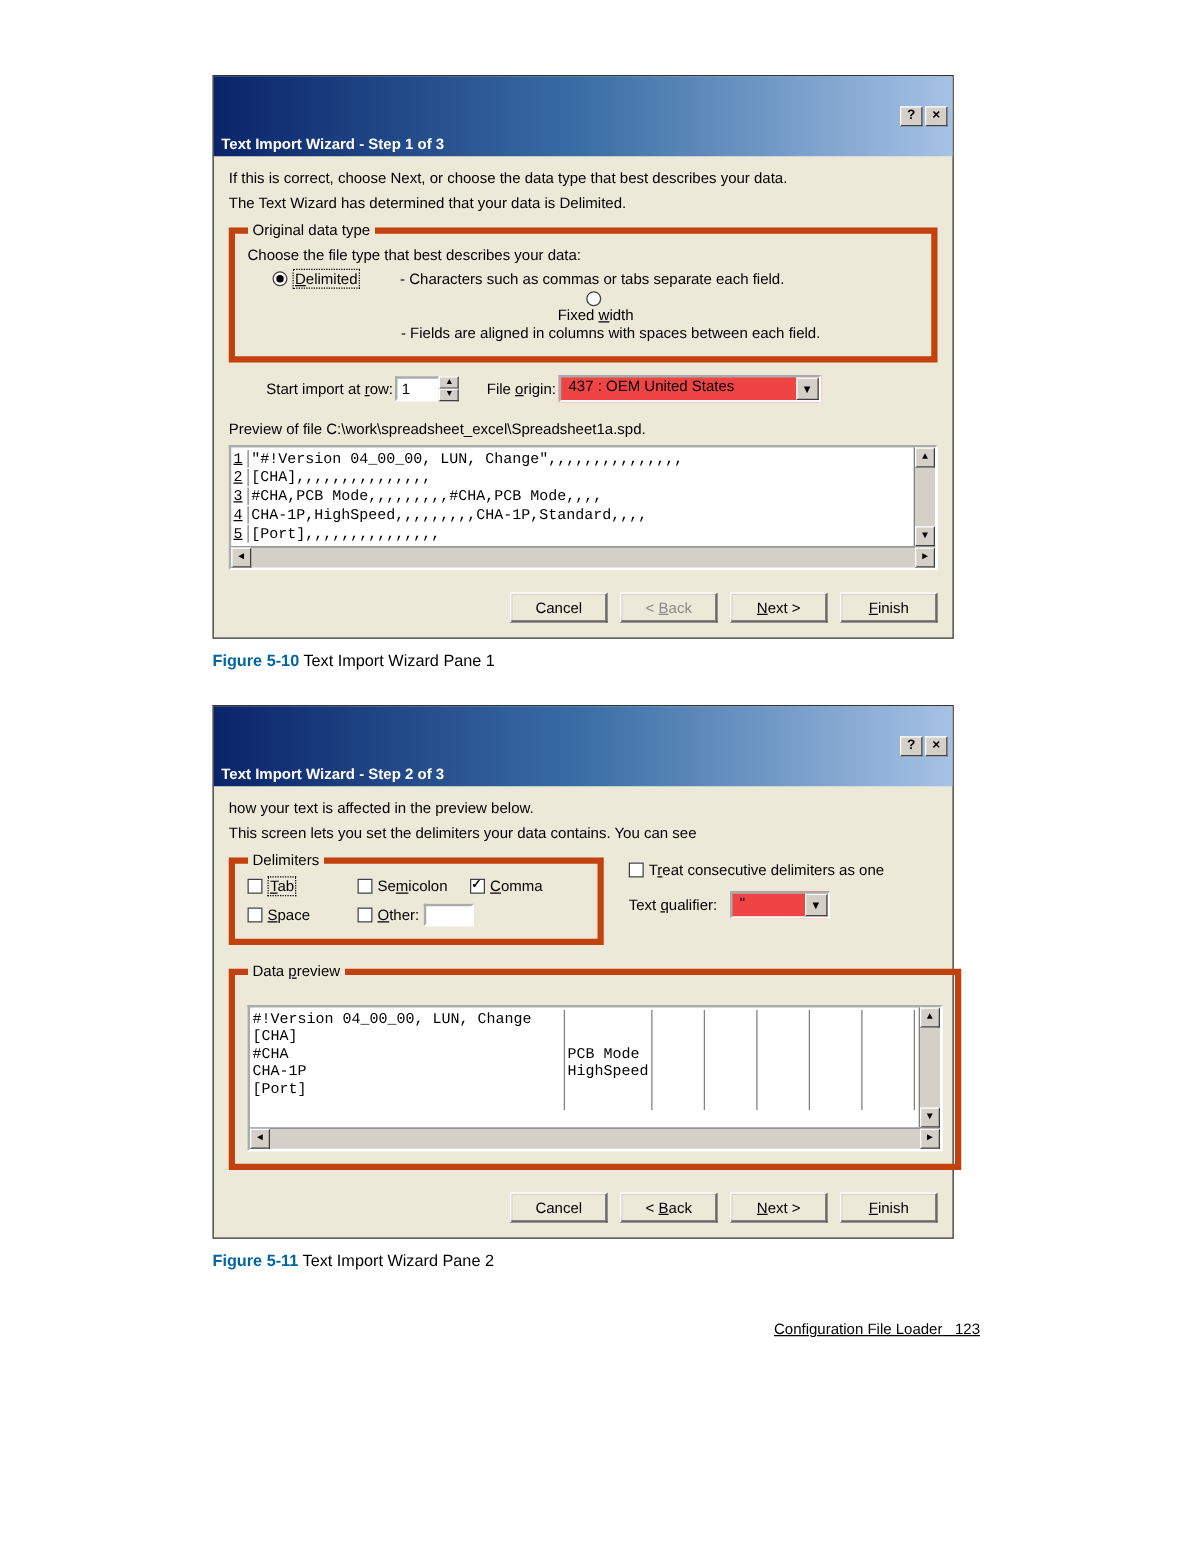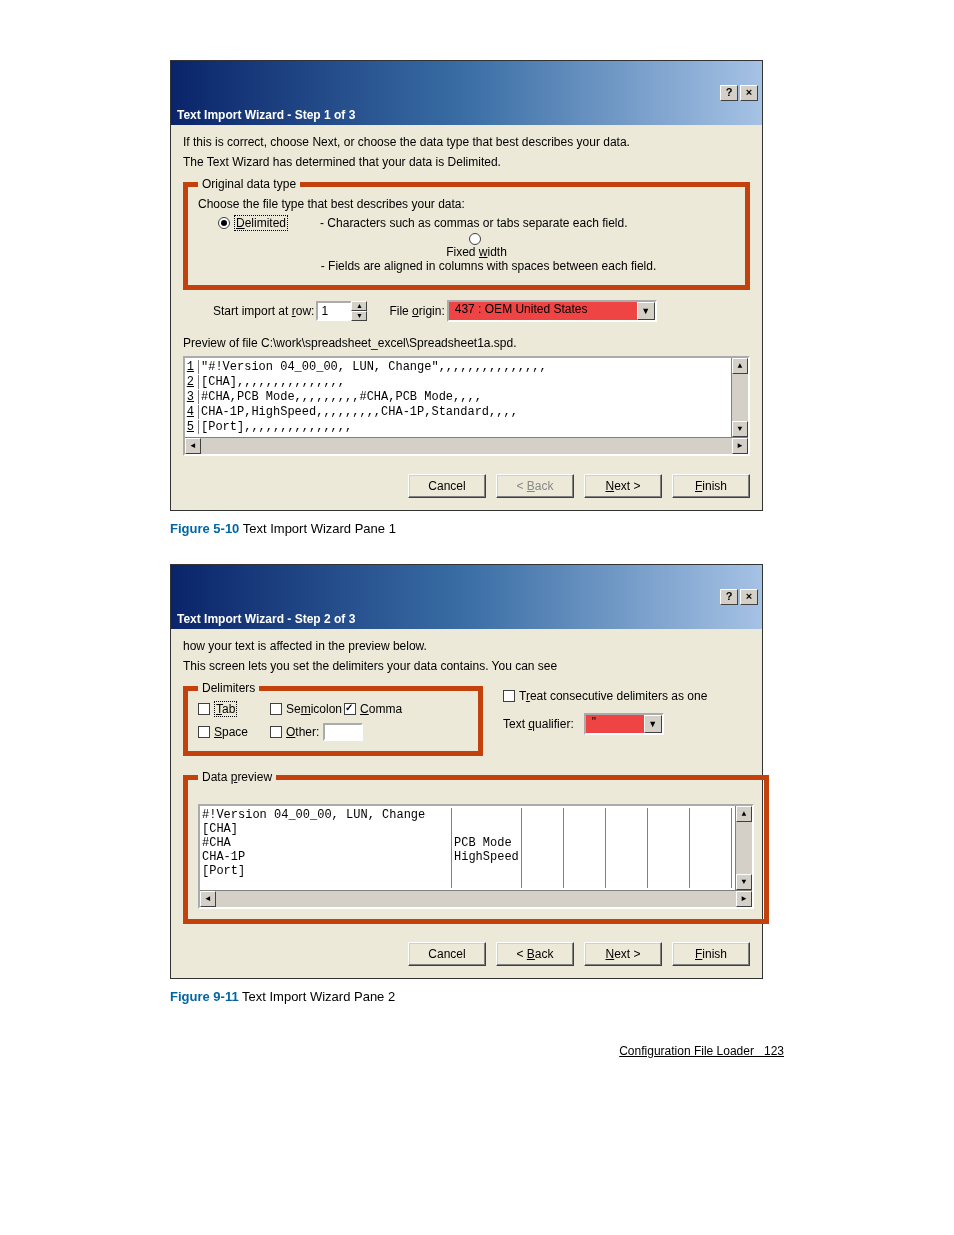--- a/index.html
+++ b/index.html
@@ -207,21 +207,21 @@
   .btn.disabled { color: #888; }
   .caption {
     font-size: 13px;
     margin: 8px 0 28px 0;
   }
   .caption .fignum { color: #0066a1; font-weight: bold; }
 
   .delim-grid {
     display: flex;
     flex-wrap: wrap;
-    gap: 6px 2px;
+    gap: 6px 18px;
     width: 270px;
   }
   .delim-grid .item { display: flex; align-items: center; min-width: 70px; }
   .other-input {
     width: 40px; height: 18px;
     border: 2px inset #fff;
     margin-left: 4px;
   }
   .right-col {
     position: absolute;
@@ -395,21 +395,21 @@
               <div class="drop">▼</div>
             </div>
           </div>
         </div>
       </div>
 
       <fieldset style="margin-top:14px;">
         <legend>Data <span style="text-decoration:underline">p</span>review</legend>
         <div style="height:14px;"></div>
         <div class="preview">
-          <div class="inner-pad" style="padding:2px 18px 2px 2px;">
+          <div class="inner-pad" style="padding:2px 18px 14px 2px;">
             <div class="data-preview-cols" id="preview2-cols">
                 <div class="col">
                   <div style="font-family: &quot;Courier New&quot;, monospace; font-size: 12px;">#!Version 04_00_00, LUN, Change</div>
                   <div style="font-family: &quot;Courier New&quot;, monospace; font-size: 12px;">[CHA]</div>
                   <div style="font-family: &quot;Courier New&quot;, monospace; font-size: 12px;">#CHA</div>
                   <div style="font-family: &quot;Courier New&quot;, monospace; font-size: 12px;">CHA-1P</div>
                   <div style="font-family: &quot;Courier New&quot;, monospace; font-size: 12px;">[Port]</div>
                 </div>
                 <div class="col">
                   <div style="font-family: &quot;Courier New&quot;, monospace; font-size: 12px;">&nbsp;</div>
@@ -469,20 +469,20 @@
       <div class="buttons">
         <div class="btn">Cancel</div>
         <div class="btn">&lt; <span style="text-decoration:underline">B</span>ack</div>
         <div class="btn"><span style="text-decoration:underline">N</span>ext &gt;</div>
         <div class="btn"><span style="text-decoration:underline">F</span>inish</div>
       </div>
     </div>
   </div>
 
   <div class="caption">
-    <span class="fignum">Figure 9-11</span><span> Text Import Wizard Pane 2</span>
+    <span class="fignum">Figure 5-11</span><span> Text Import Wizard Pane 2</span>
   </div>
 
   <div class="footer">
     <span>Configuration File Loader</span>&nbsp;&nbsp;&nbsp;<span>123</span>
   </div>
 
 </div>
 
 </body></html>

